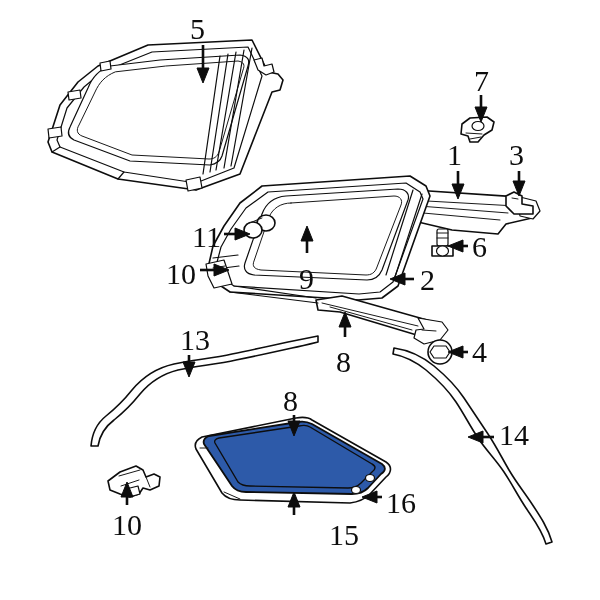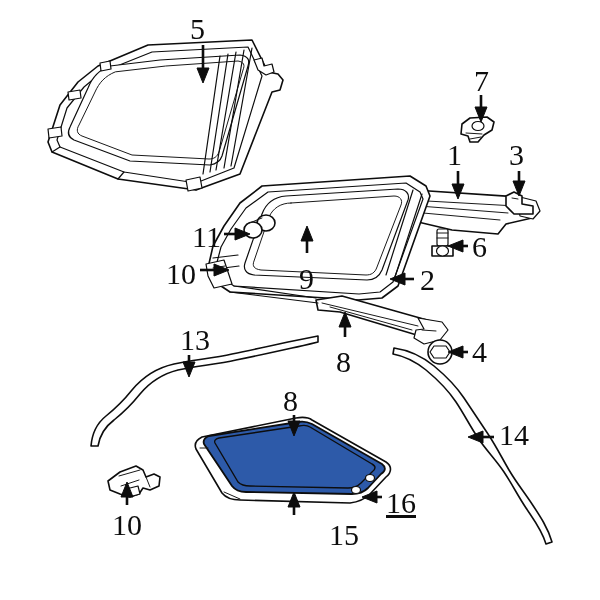--- a/index.html
+++ b/index.html
@@ -318,19 +318,19 @@
   <div class="callout-label" style="left:180px; top:325px;text-align:right;">13</div>
 
   <div class="callout-label" style="left:336px; top:347px;">8</div>
 
   <div class="callout-label" style="left:472px; top:337px;">4</div>
 
   <div class="callout-label" style="left:283px; top:386px;">8</div>
 
   <div class="callout-label" style="left:499px; top:420px;">14</div>
 
-  <div class="callout-label" style="left:386px; top:488px;text-decoration:underline;">16</div>
+  <div class="callout-label" style="left:386px; top:488px;">16</div>
 
   <div class="callout-label" style="left:112px; top:510px;">10</div>
 
   <div class="callout-label" style="left:281px; top:520px;margin-left:48px;">15</div>
 
 </div>
 
 </body></html>

